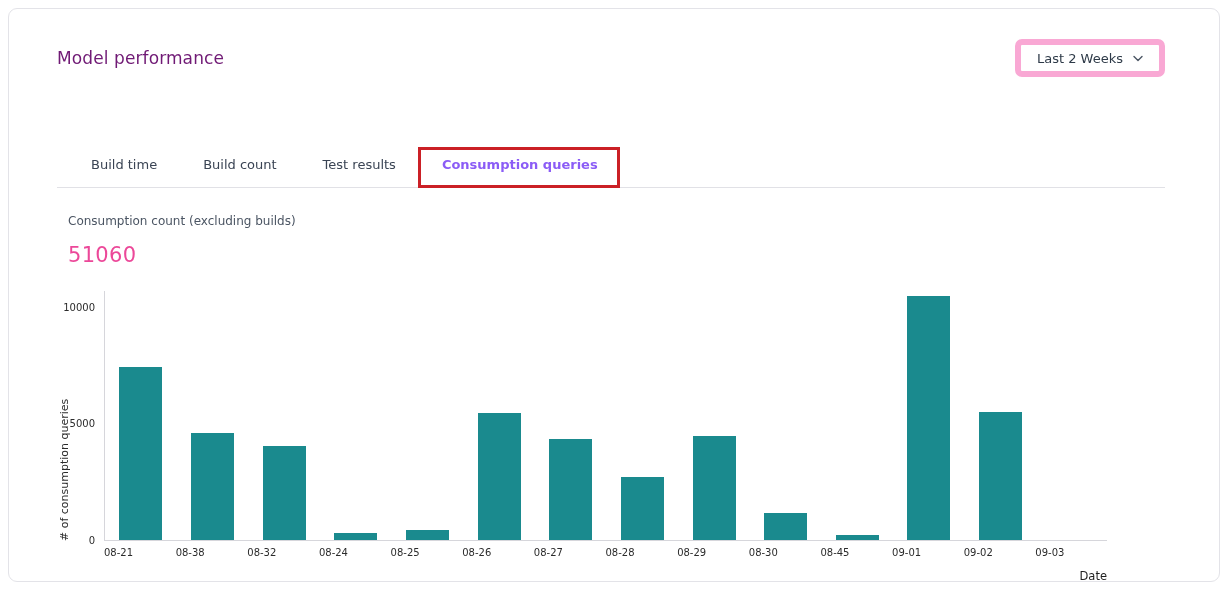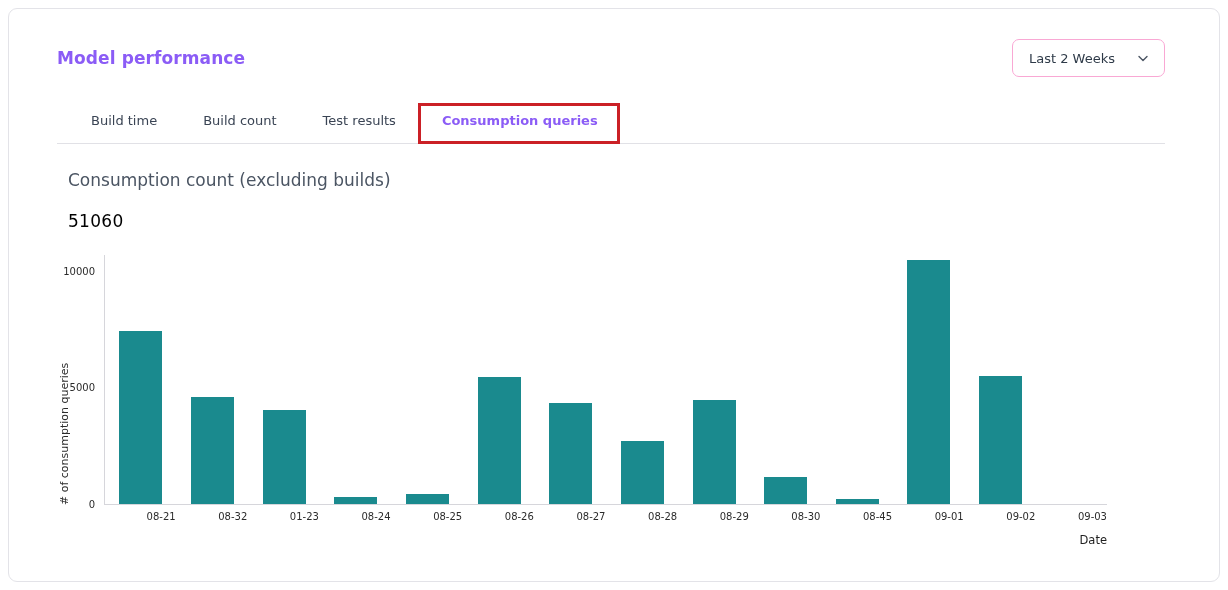--- a/index.html
+++ b/index.html
@@ -5,57 +5,57 @@
   * { margin: 0; padding: 0; box-sizing: border-box; }
   html, body { width: 1228px; height: 590px; background: #ffffff; font-family: "DejaVu Sans", "Liberation Sans", sans-serif; }
 
   .card {
     position: absolute; left: 8px; top: 8px; width: 1212px; height: 574px;
     background: #ffffff; border: 1px solid #e3e3e8; border-radius: 9px; overflow: hidden;
   }
 
   
   .header-row { display: flex; align-items: center; justify-content: space-between; margin: 30px 54px 0 48px; height: 38px; }
-  .page-title { font-size: 17px; font-weight: 700; color: #8b5cf6; letter-spacing: .1px; }
+  .page-title { font-size: 17px; font-weight: 400; color: #701a75; letter-spacing: .1px; }
   .range-btn {
-    display: flex; align-items: center; gap: 23px; height: 38px; padding: 0 16px;
-    background: #ffffff; border: 1px solid #f9a8d4; border-radius: 7px;
+    display: flex; align-items: center; gap: 10px; height: 38px; padding: 0 16px;
+    background: #ffffff; border: 6px solid #f9a8d4; border-radius: 7px;
     font-size: 13px; color: #2e3a48; cursor: pointer; font-family: inherit;
   }
   .chev { display: inline-flex; color: #4b5563; }
 
   
   .tabs-row { display: flex; align-items: flex-end; gap: 46px; margin: 0 54px 0 48px; padding: 36px 0 0 34px; border-bottom: 1px solid #e1e1e6; }
-  .tab { font-size: 13px; color: #3a4454; padding-bottom: 15px; cursor: pointer; white-space: nowrap; background: none; border: none; font-family: inherit; }
+  .tab { font-size: 13px; color: #3a4454; padding-bottom: 15px; cursor: pointer; white-space: nowrap; background: none; border: none; font-family: inherit; margin-top: 44px; }
   .tab.active { color: #8b5cf6; font-weight: 700; position: relative; }
   .annot-box {
     position: absolute; left: -24px; right: -22px; top: -10px; bottom: -1px;
     border: 3px solid #cb2026; pointer-events: none;
   }
 
   
   .metric-block { margin: 26px 0 0 59px; }
-  .metric-label { font-size: 17px; color: #4b5563; }
-  .metric-value { font-size: 17px; color: #000000; margin-top: 21px; letter-spacing: .3px; }
+  .metric-label { font-size: 12px; color: #4b5563; }
+  .metric-value { font-size: 21px; color: #ec4899; margin-top: 15px; letter-spacing: .3px; }
 
   
   .chart-wrapper { position: relative; margin-top: 24px; height: 300px; width: 100%; }
   .y-axis-title {
     position: absolute; left: 49px; top: 0; height: 250px; display: flex; align-items: center;
     writing-mode: vertical-rl; transform: rotate(180deg);
     font-size: 11px; color: #2b2b2b; white-space: nowrap;
   }
   .plot-area {
     position: absolute; left: 95px; top: 0; width: 1003px; height: 250px;
     border-left: 1px solid #d6d6db; border-bottom: 1px solid #d6d6db;
   }
   .bar { position: absolute; bottom: 0; width: 43px; }
   .ytick { position: absolute; left: 0; width: 86px; text-align: right; font-size: 10px; color: #2b2b2b; }
   .x-ticks { position: absolute; left: 95px; top: 256px; width: 1003px; display: flex; }
-  .xtick { flex: 1; text-align: right; font-size: 10px; color: #2b2b2b; }
+  .xtick { flex: 1; text-align: left; font-size: 10px; color: #2b2b2b; }
   .x-axis-title { position: absolute; left: 95px; top: 278px; width: 1003px; text-align: right; font-size: 11.5px; color: #1f1f1f; }
 </style>
 </head>
 <body>
 
 <div class="card">
 
   <div class="header-row">
     <div class="page-title">Model performance</div>
     <button class="range-btn">
@@ -95,22 +95,22 @@
         <div class="bar" style="left: 444.2px; height: 101.3px; background: rgb(26, 138, 142);"></div>
         <div class="bar" style="left: 515.8px; height: 63.2px; background: rgb(26, 138, 142);"></div>
         <div class="bar" style="left: 587.5px; height: 104.1px; background: rgb(26, 138, 142);"></div>
         <div class="bar" style="left: 659.1px; height: 26.8px; background: rgb(26, 138, 142);"></div>
         <div class="bar" style="left: 730.8px; height: 5.1px; background: rgb(26, 138, 142);"></div>
         <div class="bar" style="left: 802.4px; height: 244.3px; background: rgb(26, 138, 142);"></div>
         <div class="bar" style="left: 874px; height: 128.3px; background: rgb(26, 138, 142);"></div>
       </div>
     <div class="x-ticks">
         <span class="xtick">08-21</span>
+        <span class="xtick">08-38</span>
         <span class="xtick">08-32</span>
-        <span class="xtick">01-23</span>
         <span class="xtick">08-24</span>
         <span class="xtick">08-25</span>
         <span class="xtick">08-26</span>
         <span class="xtick">08-27</span>
         <span class="xtick">08-28</span>
         <span class="xtick">08-29</span>
         <span class="xtick">08-30</span>
         <span class="xtick">08-45</span>
         <span class="xtick">09-01</span>
         <span class="xtick">09-02</span>

